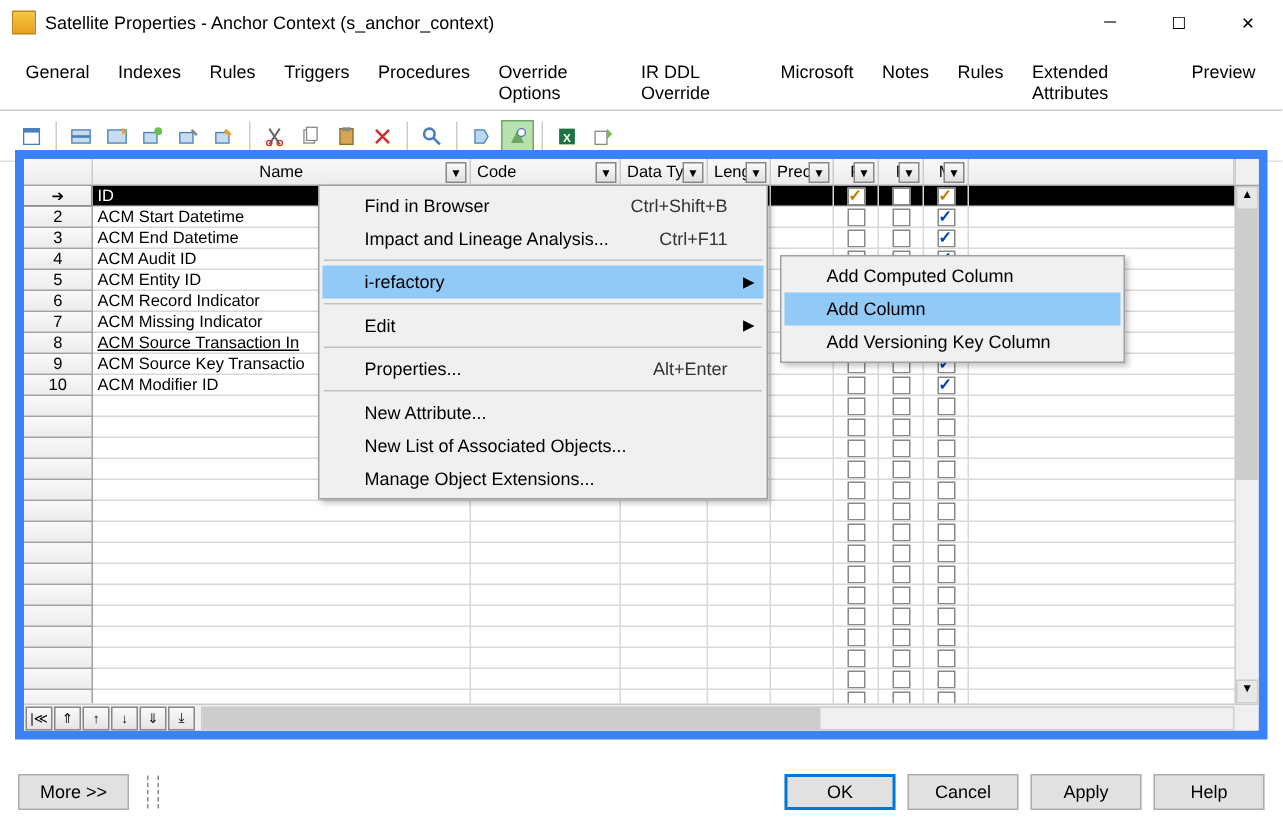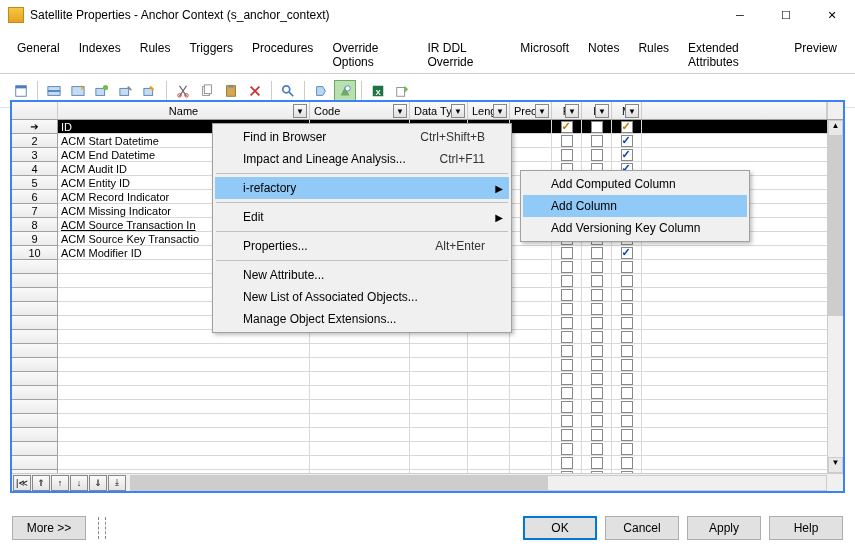--- a/index.html
+++ b/index.html
@@ -13,21 +13,21 @@
 
 .tabs { display: flex; border-bottom: 1px solid #ccc; padding: 6px 8px 0 8px; background: #fff; }
 .tab { padding: 4px 8px; font-size: 12px; cursor: default; border: 1px solid transparent; border-bottom: none; margin-right: 1px; }
 .tab.active { border-color: #ccc; background: #fff; position: relative; top: 1px; }
 
 .toolbar { height: 34px; display: flex; align-items: center; padding: 0 10px; gap: 2px; border-bottom: 1px solid #e0e0e0; }
 .tbtn { width: 22px; height: 22px; border: 1px solid transparent; display: inline-flex; align-items: center; justify-content: center; font-size: 12px; }
 .tsep { width: 1px; height: 20px; background: #ccc; margin: 0 3px; }
 .ticon-sm { width: 14px; height: 14px; }
 
-.grid-wrap { position: absolute; left: 10px; right: 10px; top: 100px; bottom: 60px; border: 2px solid #3b82f6; background: #fff; }
+.grid-wrap { position: absolute; left: 10px; right: 10px; top: 100px; bottom: 60px; border: 6px solid #3b82f6; background: #fff; }
 .grid-header { display: flex; height: 18px; background: linear-gradient(#f9f9f9,#ececec); border-bottom: 1px solid #a0a0a0; }
 .ghcell { border-right: 1px solid #ccc; display: flex; align-items: center; padding: 0 4px; font-size: 11px; position: relative; }
 .ghcell .dd { position: absolute; right: 2px; top: 2px; width: 14px; height: 14px; border: 1px solid #888; background: linear-gradient(#fafafa,#e0e0e0); display: flex; align-items: center; justify-content: center; font-size: 8px; }
 .rowhead-col { width: 46px; }
 .name-col { width: 252px; justify-content: center; }
 .code-col { width: 100px; justify-content: flex-start; }
 .datatype-col { width: 58px; }
 .length-col { width: 42px; }
 .preci-col { width: 42px; }
 .p-col, .f-col, .m-col { width: 30px; justify-content: center; }

